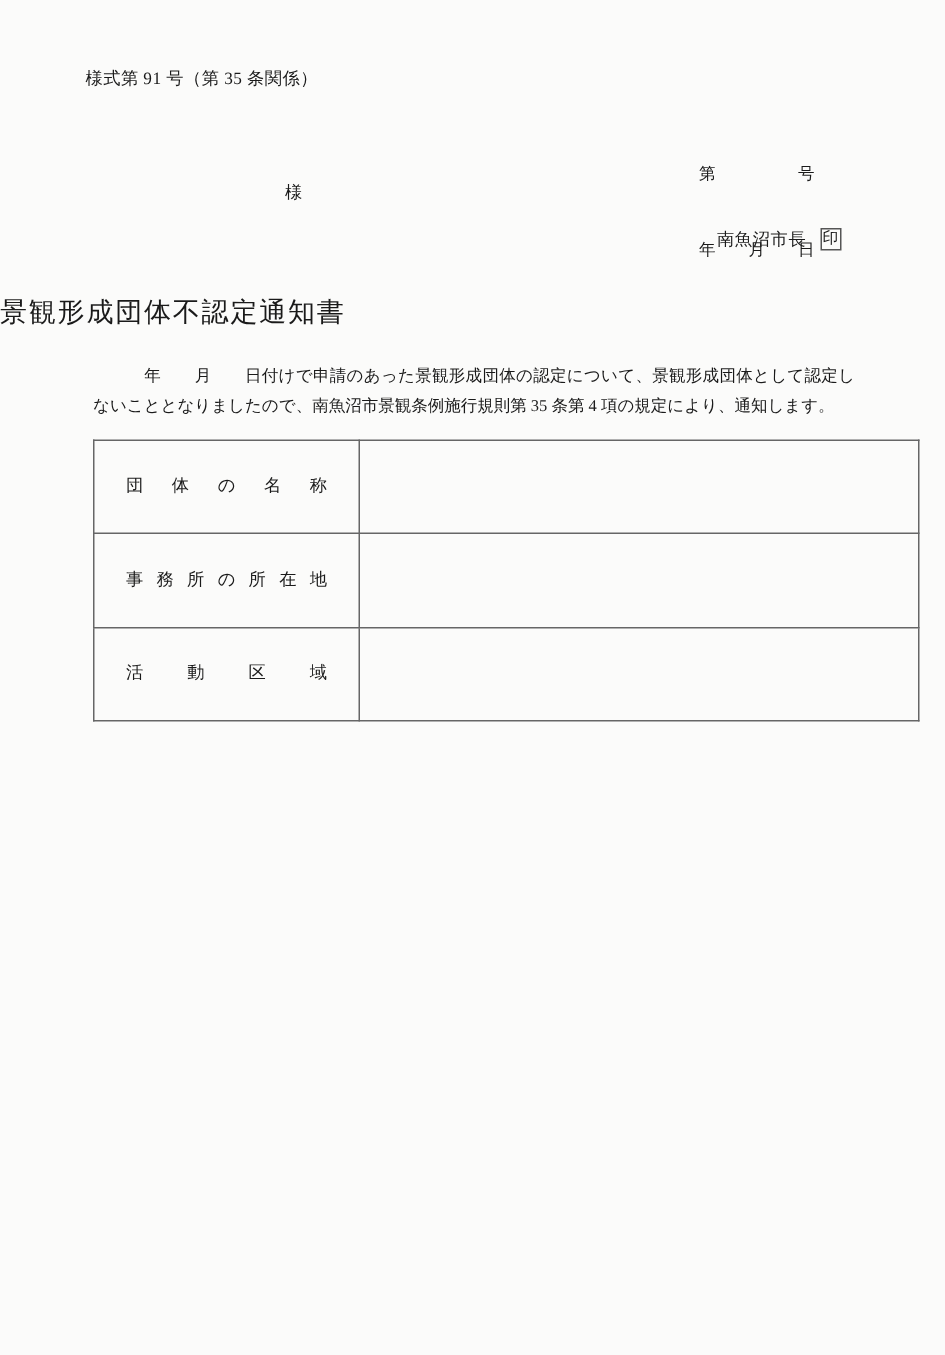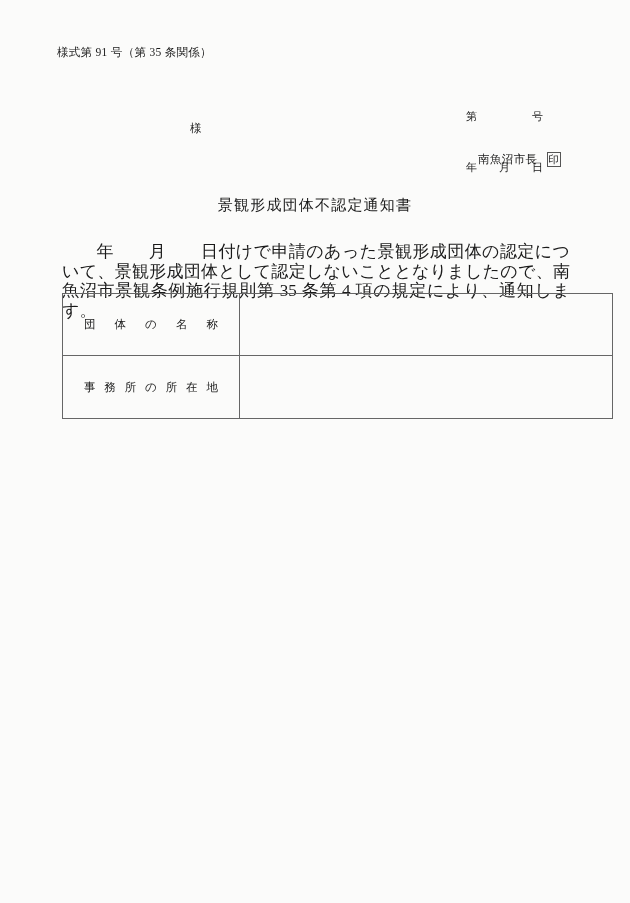--- a/index.html
+++ b/index.html
@@ -76,32 +76,31 @@
     font-size: 10.5px;
     box-sizing: border-box;
   }
 
   
   .doc-title {
     position: absolute;
     left: 0;
     right: 0;
     top: 196px;
-    text-align: center;
-    font-size: 15px;
+    font-size: 18px;
     letter-spacing: 1.2px;
   }
 
   
   .body-text {
     position: absolute;
     left: 62px;
     top: 242px;
     width: 508px;
-    font-size: 17px;
+    font-size: 11px;
     line-height: 19.5px;
     text-align: justify;
     text-justify: inter-character;
   }
   .body-text .lead-indent { display: inline-block; width: 34px; }
 
   
   .form-table {
     position: absolute;
     left: 62px;
@@ -169,16 +168,22 @@
           <span class="lbl-line">団体の名称</span>
         </td>
         <td class="value"></td>
       </tr>
       <tr class="row-address">
         <td class="label">
           <span class="lbl-line">事務所の所在地</span>
         </td>
         <td class="value"></td>
       </tr>
+      <tr class="row-area">
+        <td class="label">
+          <span class="lbl-line">活動区域</span>
+        </td>
+        <td class="value"></td>
+      </tr>
     </tbody>
   </table>
 
 </div>
 
 </body></html>

